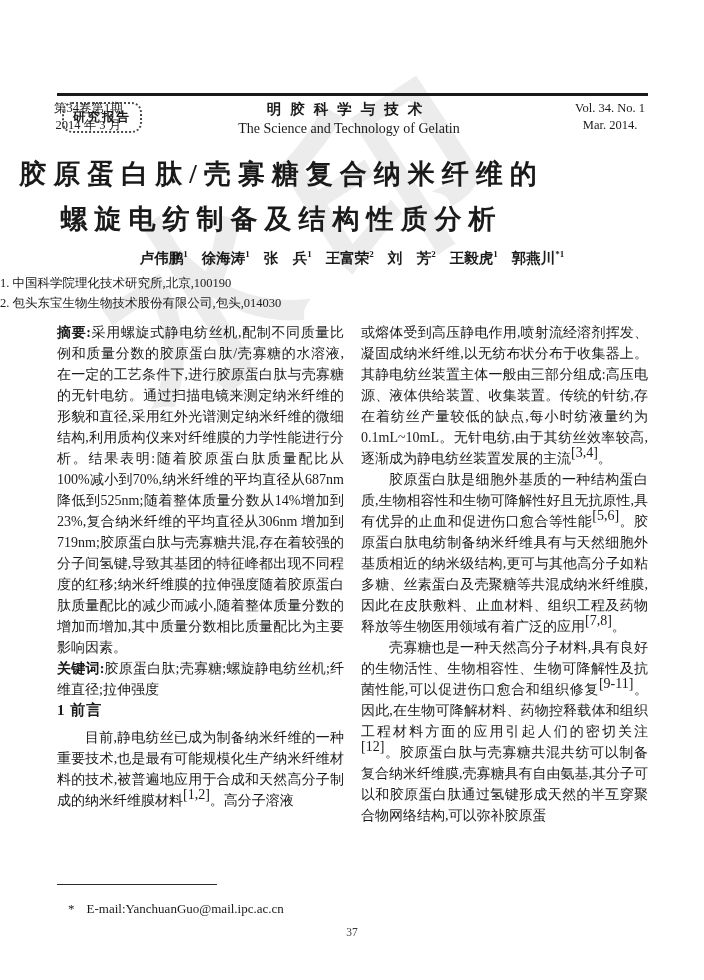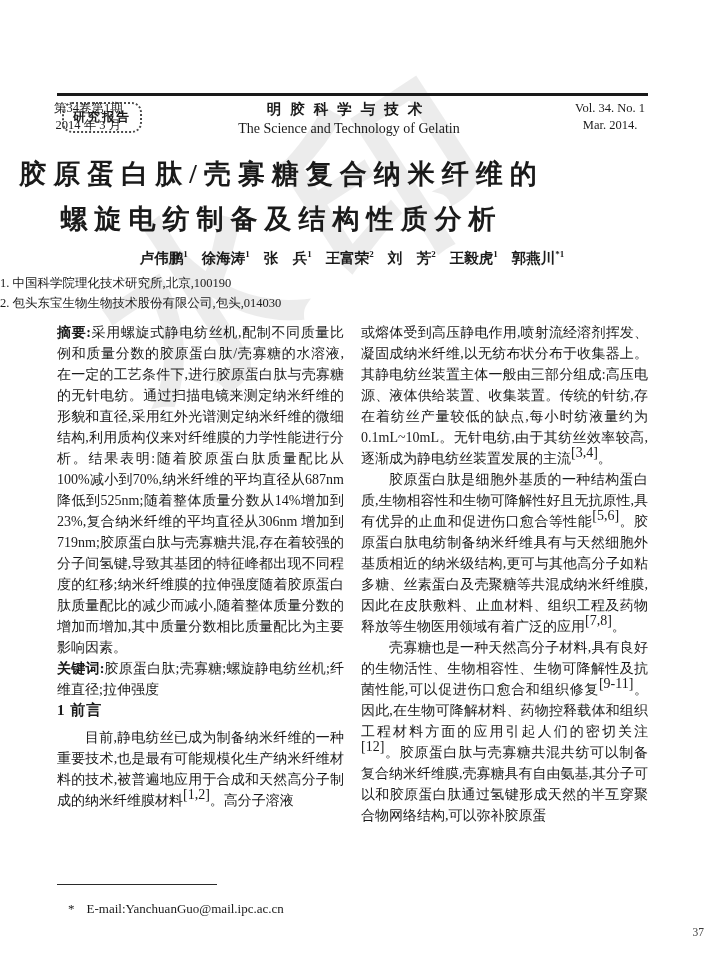--- a/index.html
+++ b/index.html
@@ -47,21 +47,21 @@
   .col sup{font-size:14px;line-height:0;}
   .lbl{font-weight:bold;}
   .abstract{margin-bottom:14px;}
   .kw{margin-bottom:22px;}
   .sec-h{font-size:15px;font-weight:bold;margin:0 0 6px 0;letter-spacing:1px;}
   .indent{text-indent:2em;}
   
   .foot-rule{position:absolute;left:57px;top:884px;width:160px;height:1px;background:#2a2a2a;z-index:1;}
   .footnote{position:absolute;left:68px;top:901px;font-size:13px;z-index:1;}
   .footnote .star{margin-right:12px;font-size:13px;}
-  .pageno{position:absolute;top:926px;left:0;width:704px;text-align:right;
+  .pageno{position:absolute;top:926px;left:0;width:704px;text-align:center;
     font-size:11.5px;color:#3a3a3a;z-index:1;}
 </style>
 </head>
 <body>
 
 <div class="page">
 
   <div class="watermark">水印</div>
 
   <div class="hdr">

